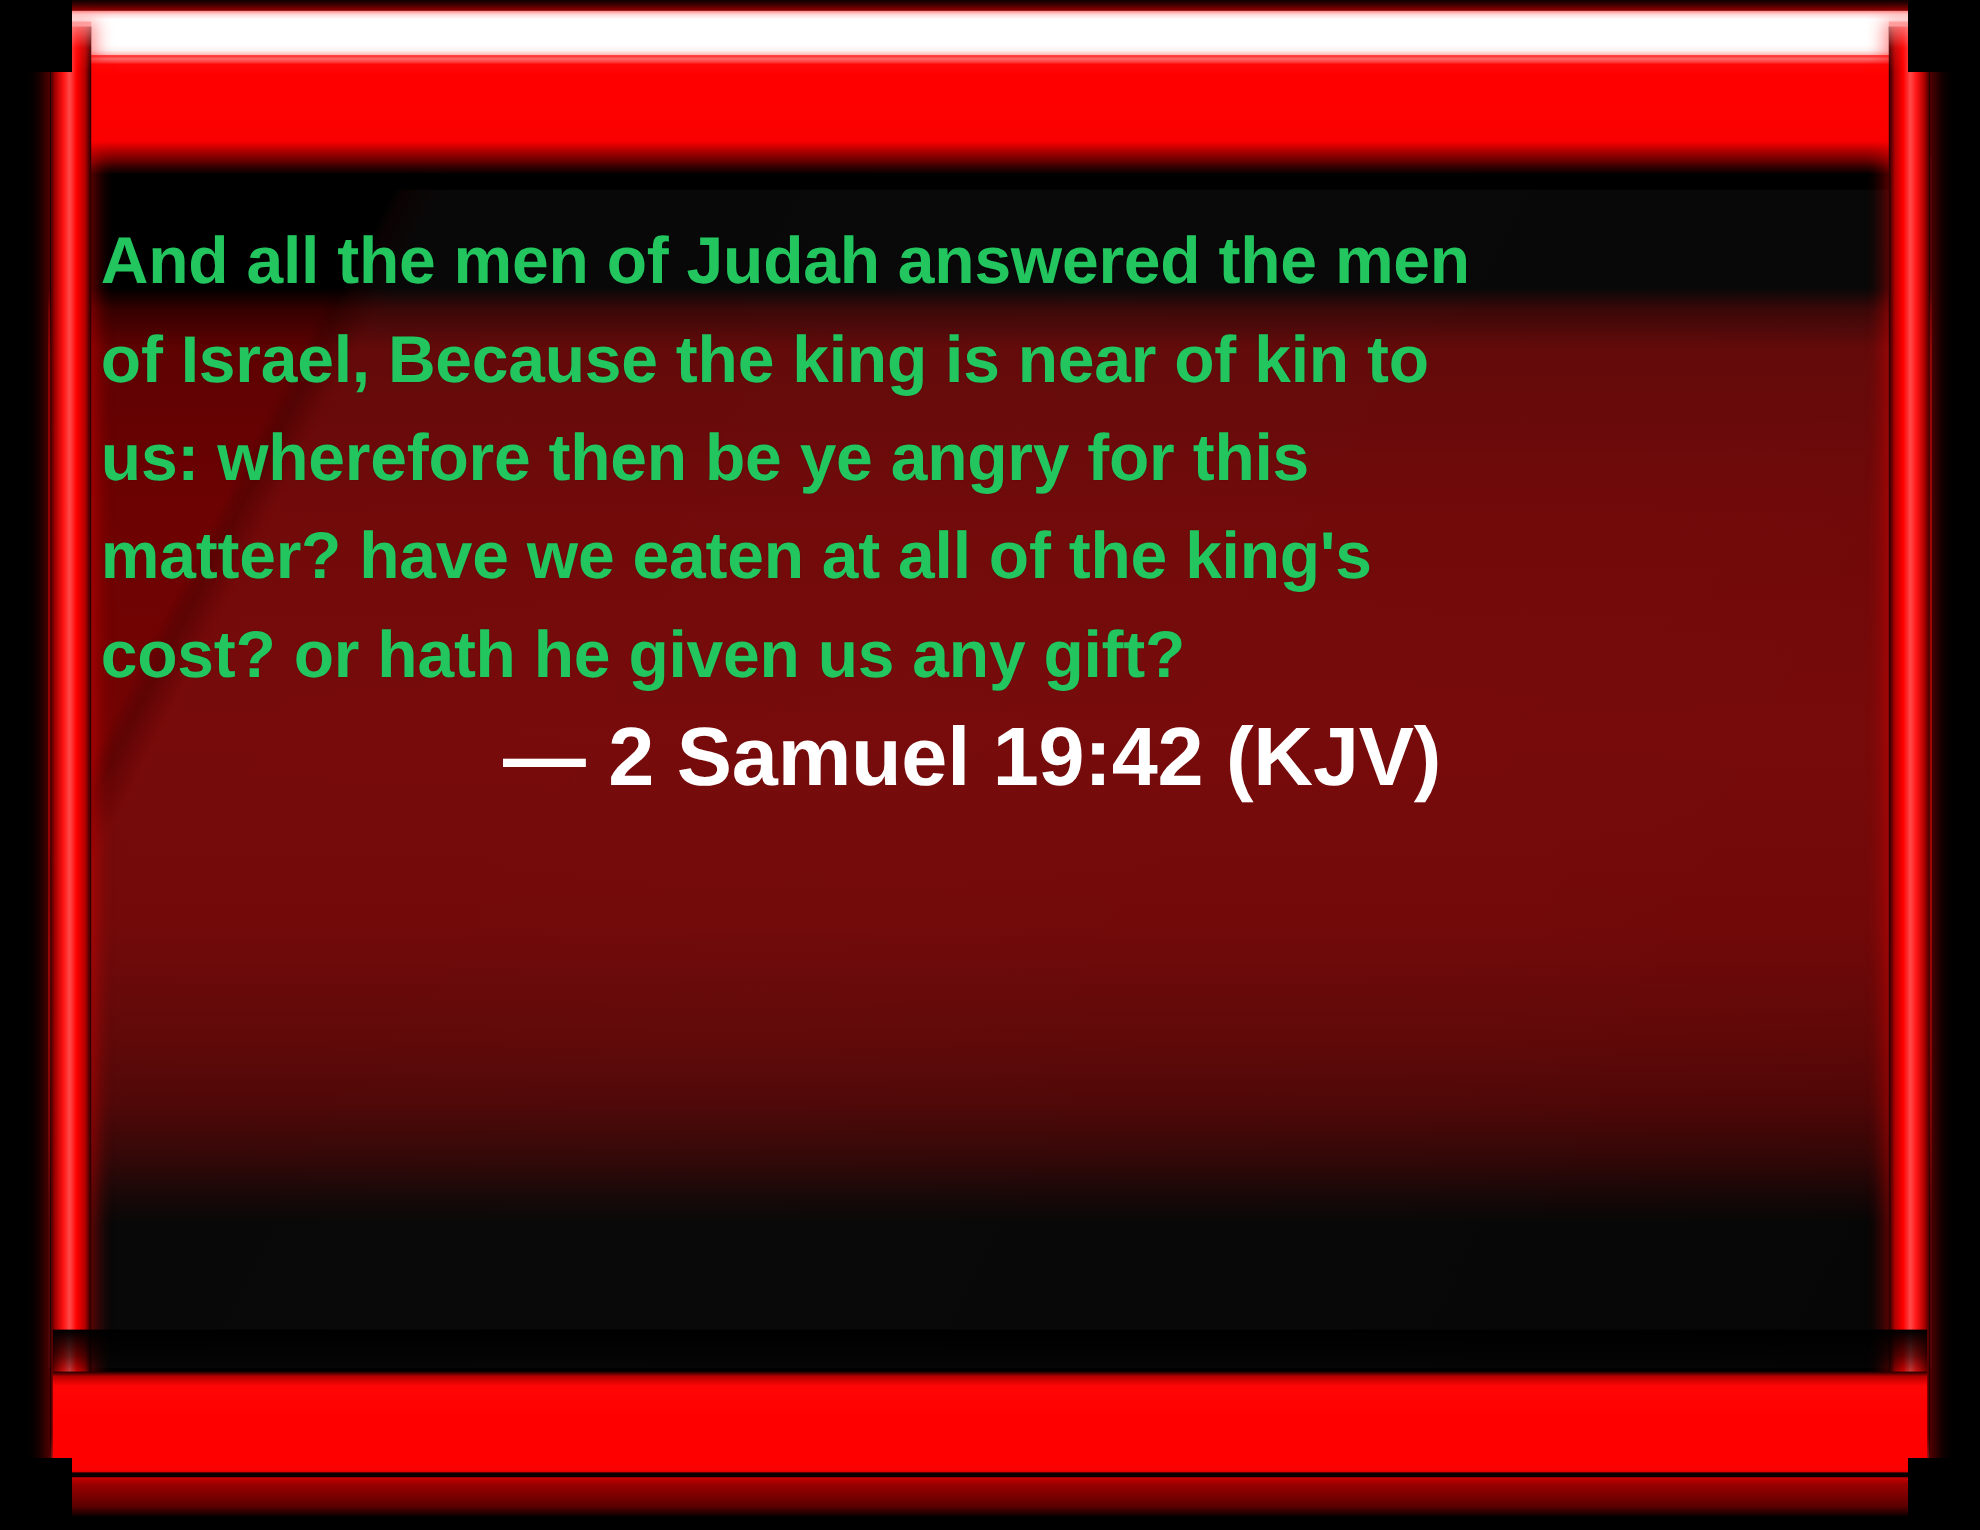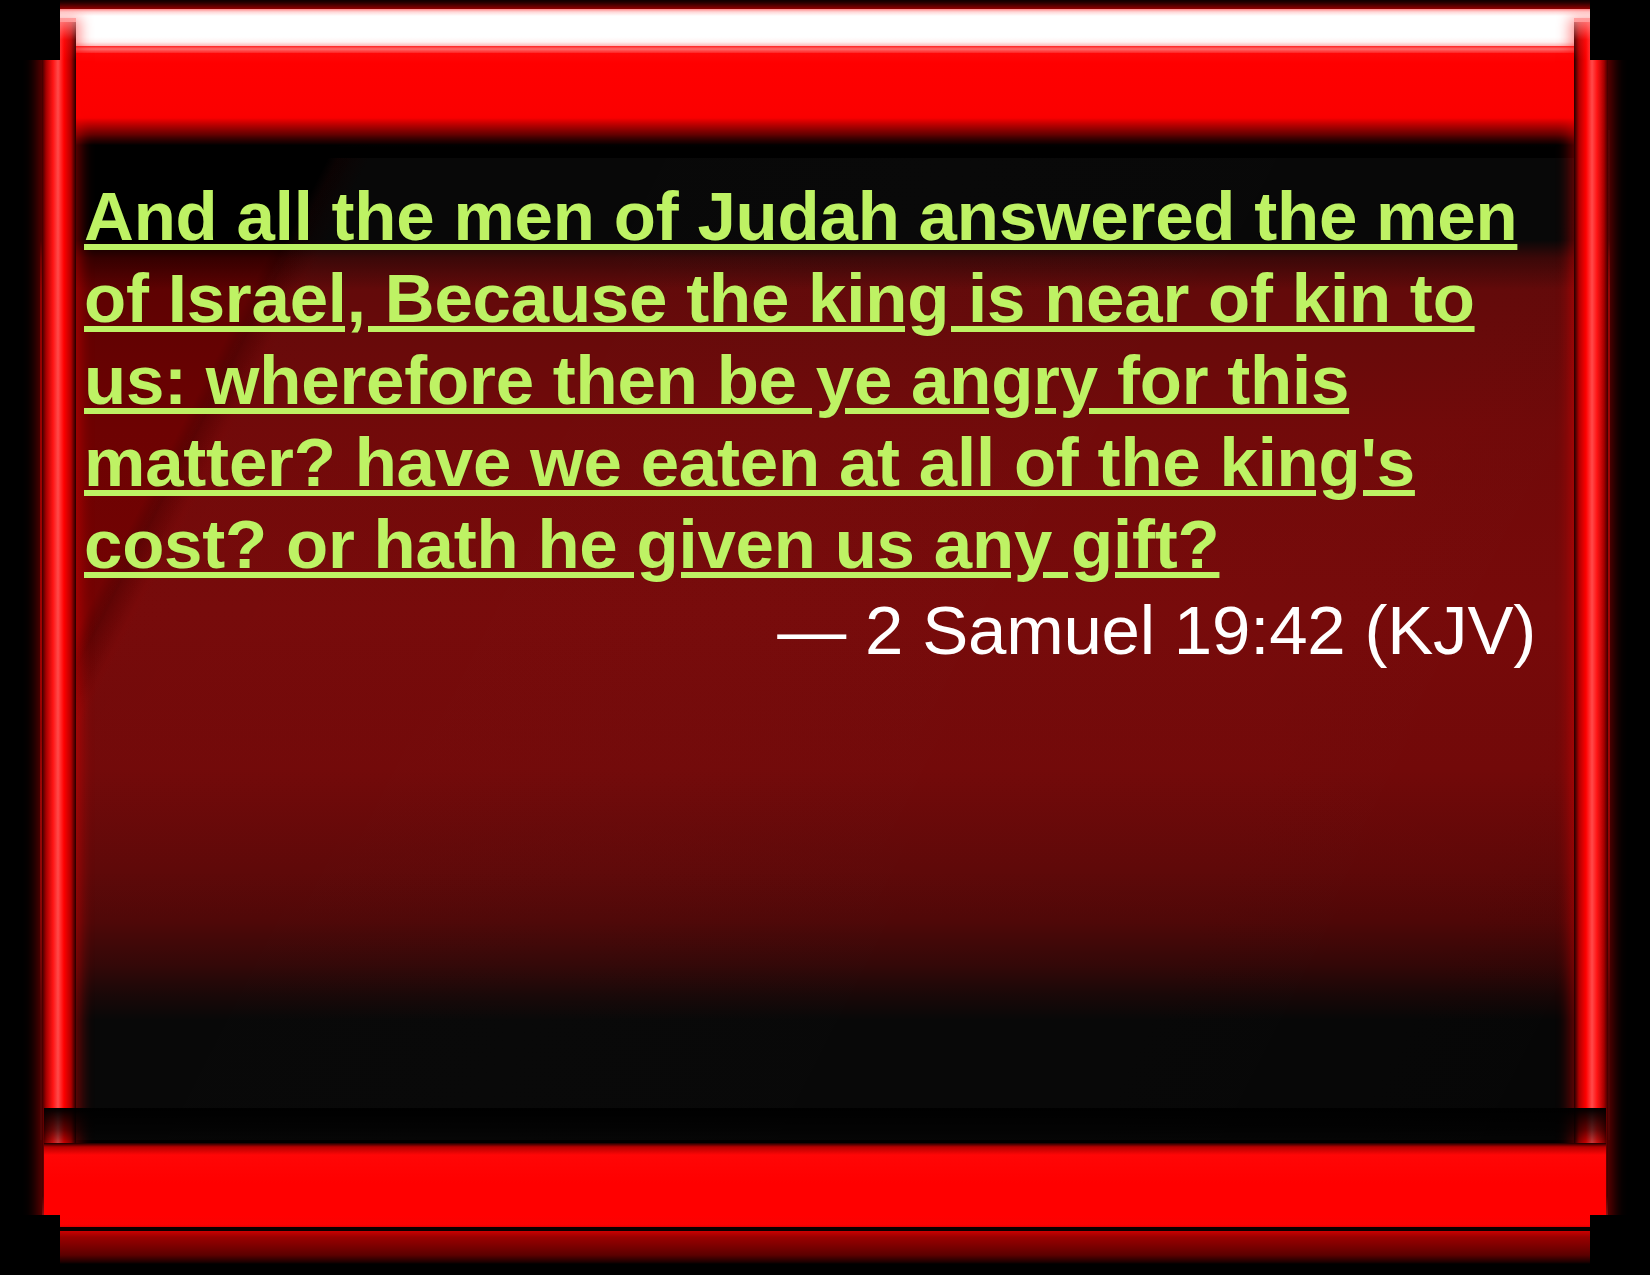--- a/index.html
+++ b/index.html
@@ -168,41 +168,40 @@
   
   .verse-block {
     position: absolute;
     left: 84px;
     top: 176px;
     width: 1452px;
     z-index: 10;
   }
   .verse-text {
     margin: 0;
-    color: #bef264;
-    font-size: 69px;
+    color: #22c55e;
+    font-size: 55px;
     line-height: 82px;
     font-weight: bold;
     font-stretch: condensed;
     letter-spacing: -0.2px;
     text-align: left;
     white-space: pre-wrap;
     text-shadow: 0 0 1px rgba(0,0,0,0.35);
-    text-decoration: underline;
   }
   .citation {
     margin: 0;
     margin-top: 4px;
     color: #ffffff;
     font-size: 69px;
     line-height: 82px;
-    font-weight: normal;
+    font-weight: bold;
     font-stretch: condensed;
     letter-spacing: -0.2px;
-    text-align: right;
+    text-align: center;
     white-space: pre;
   }
 </style>
 </head>
 <body>
 
 <div id="slide">
 
   <div class="interior">
     <div class="interior-wedge"></div>

